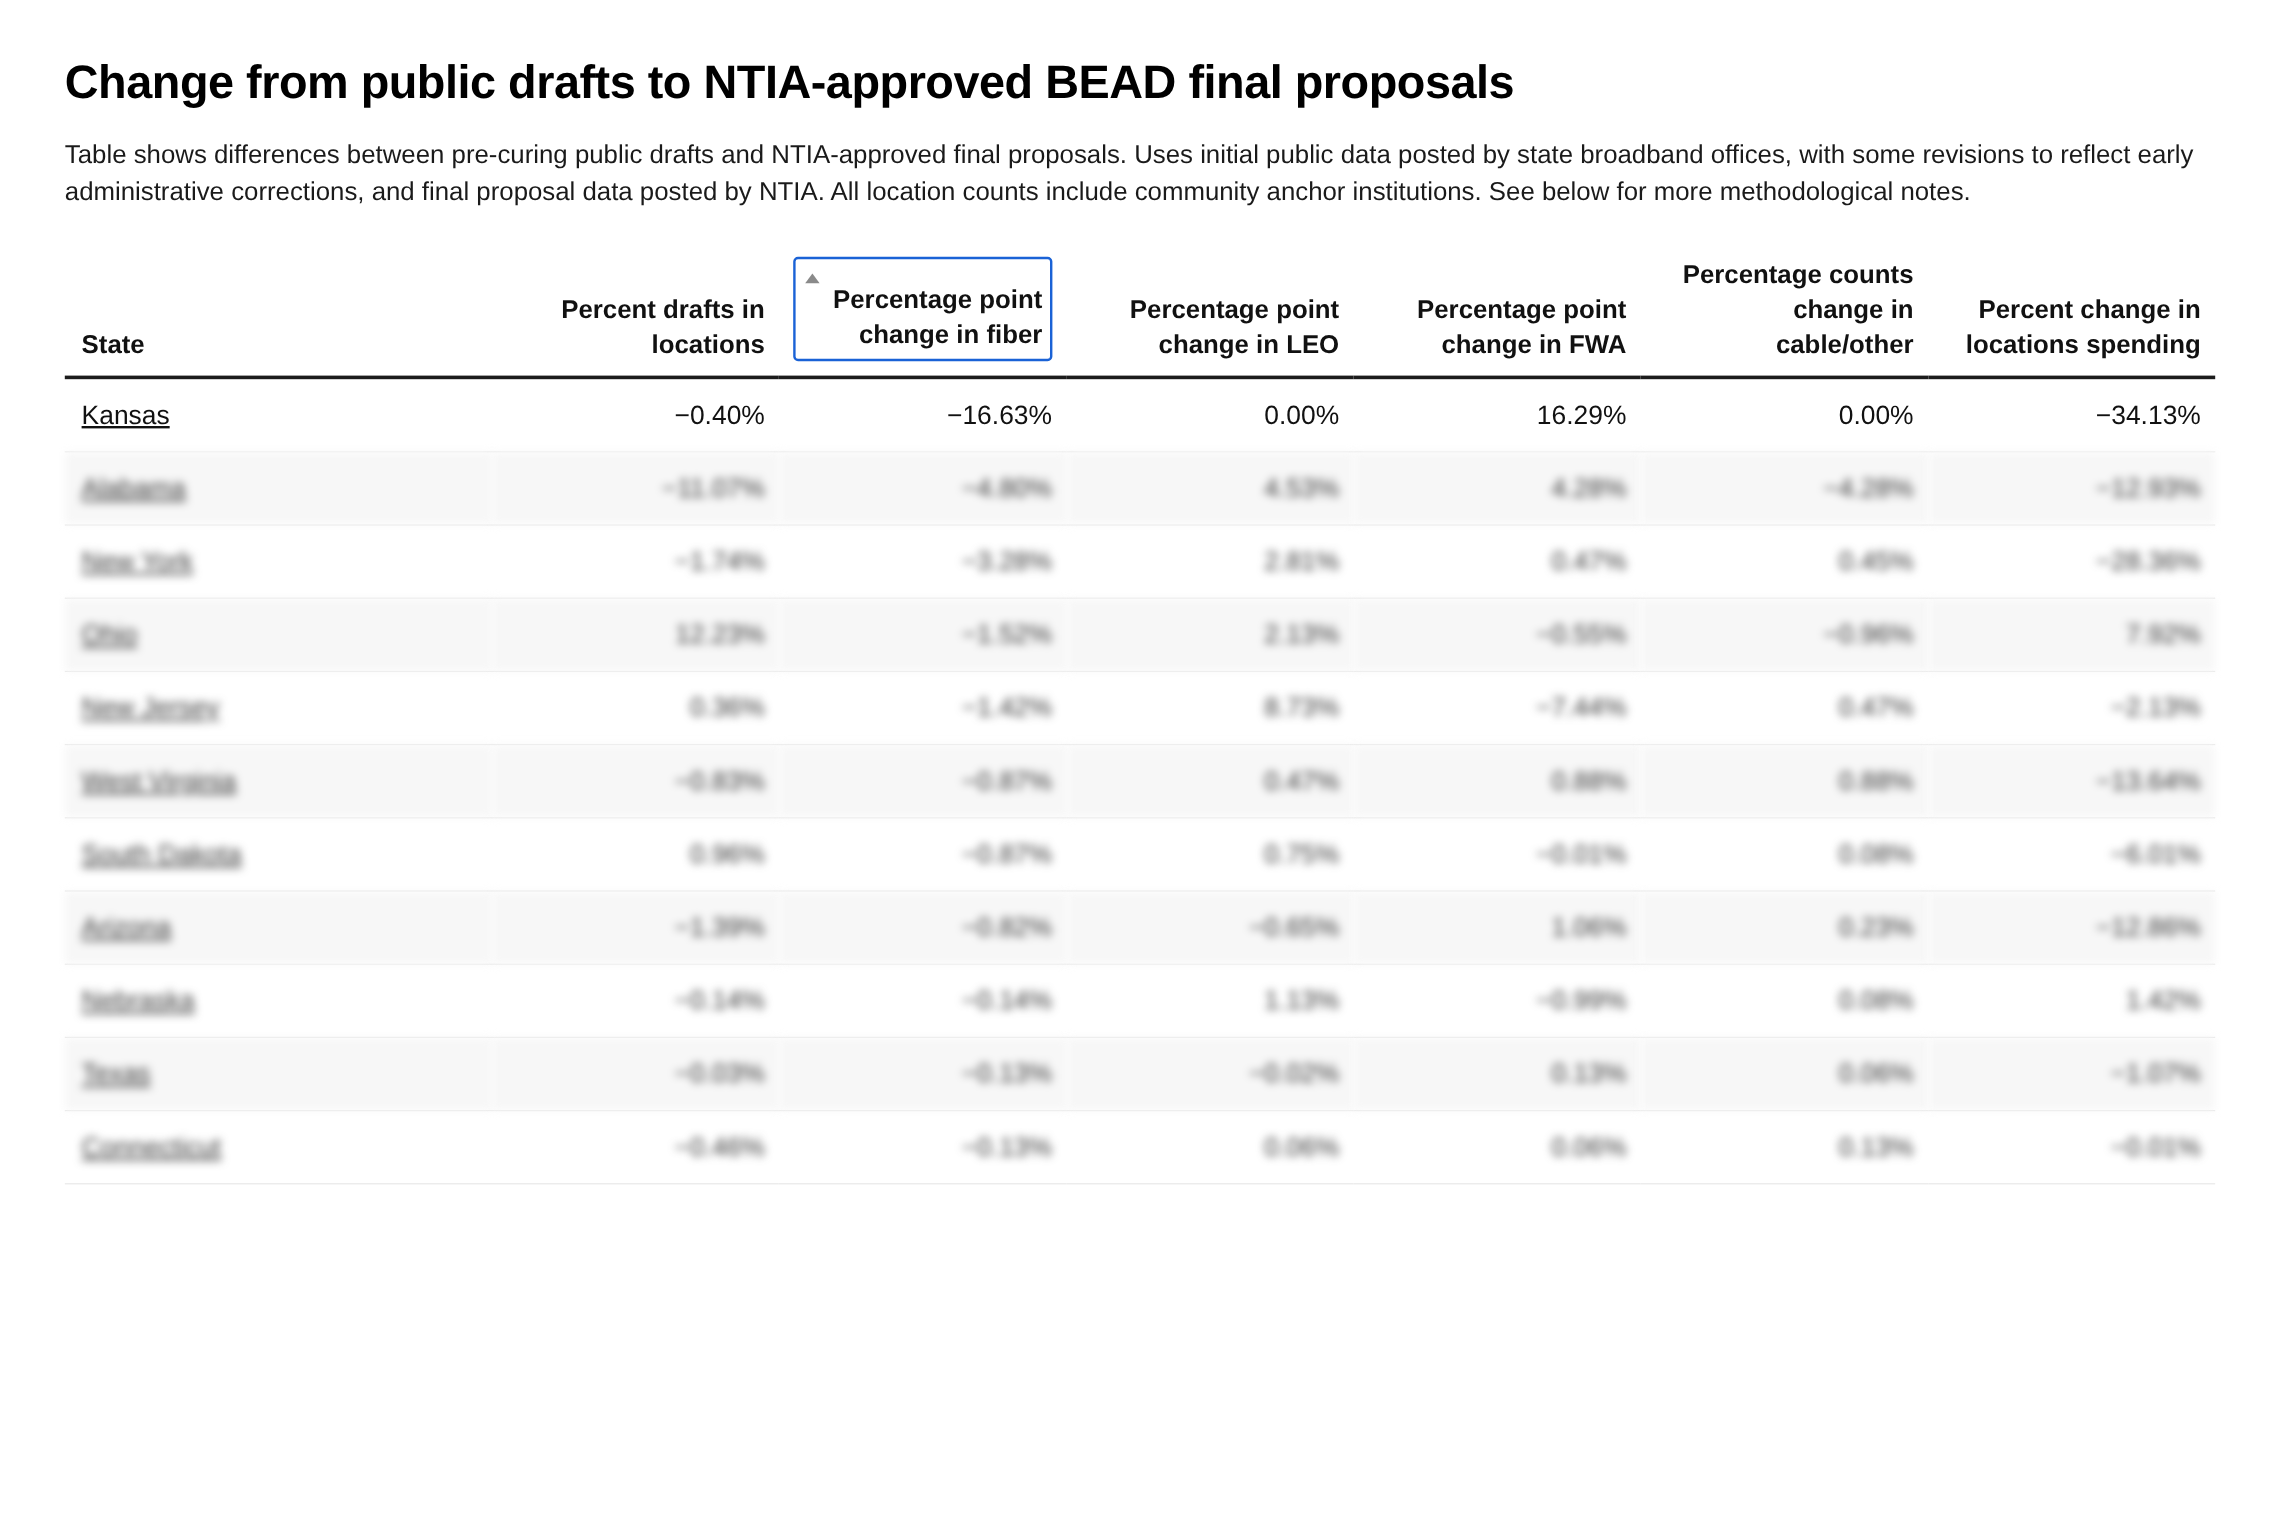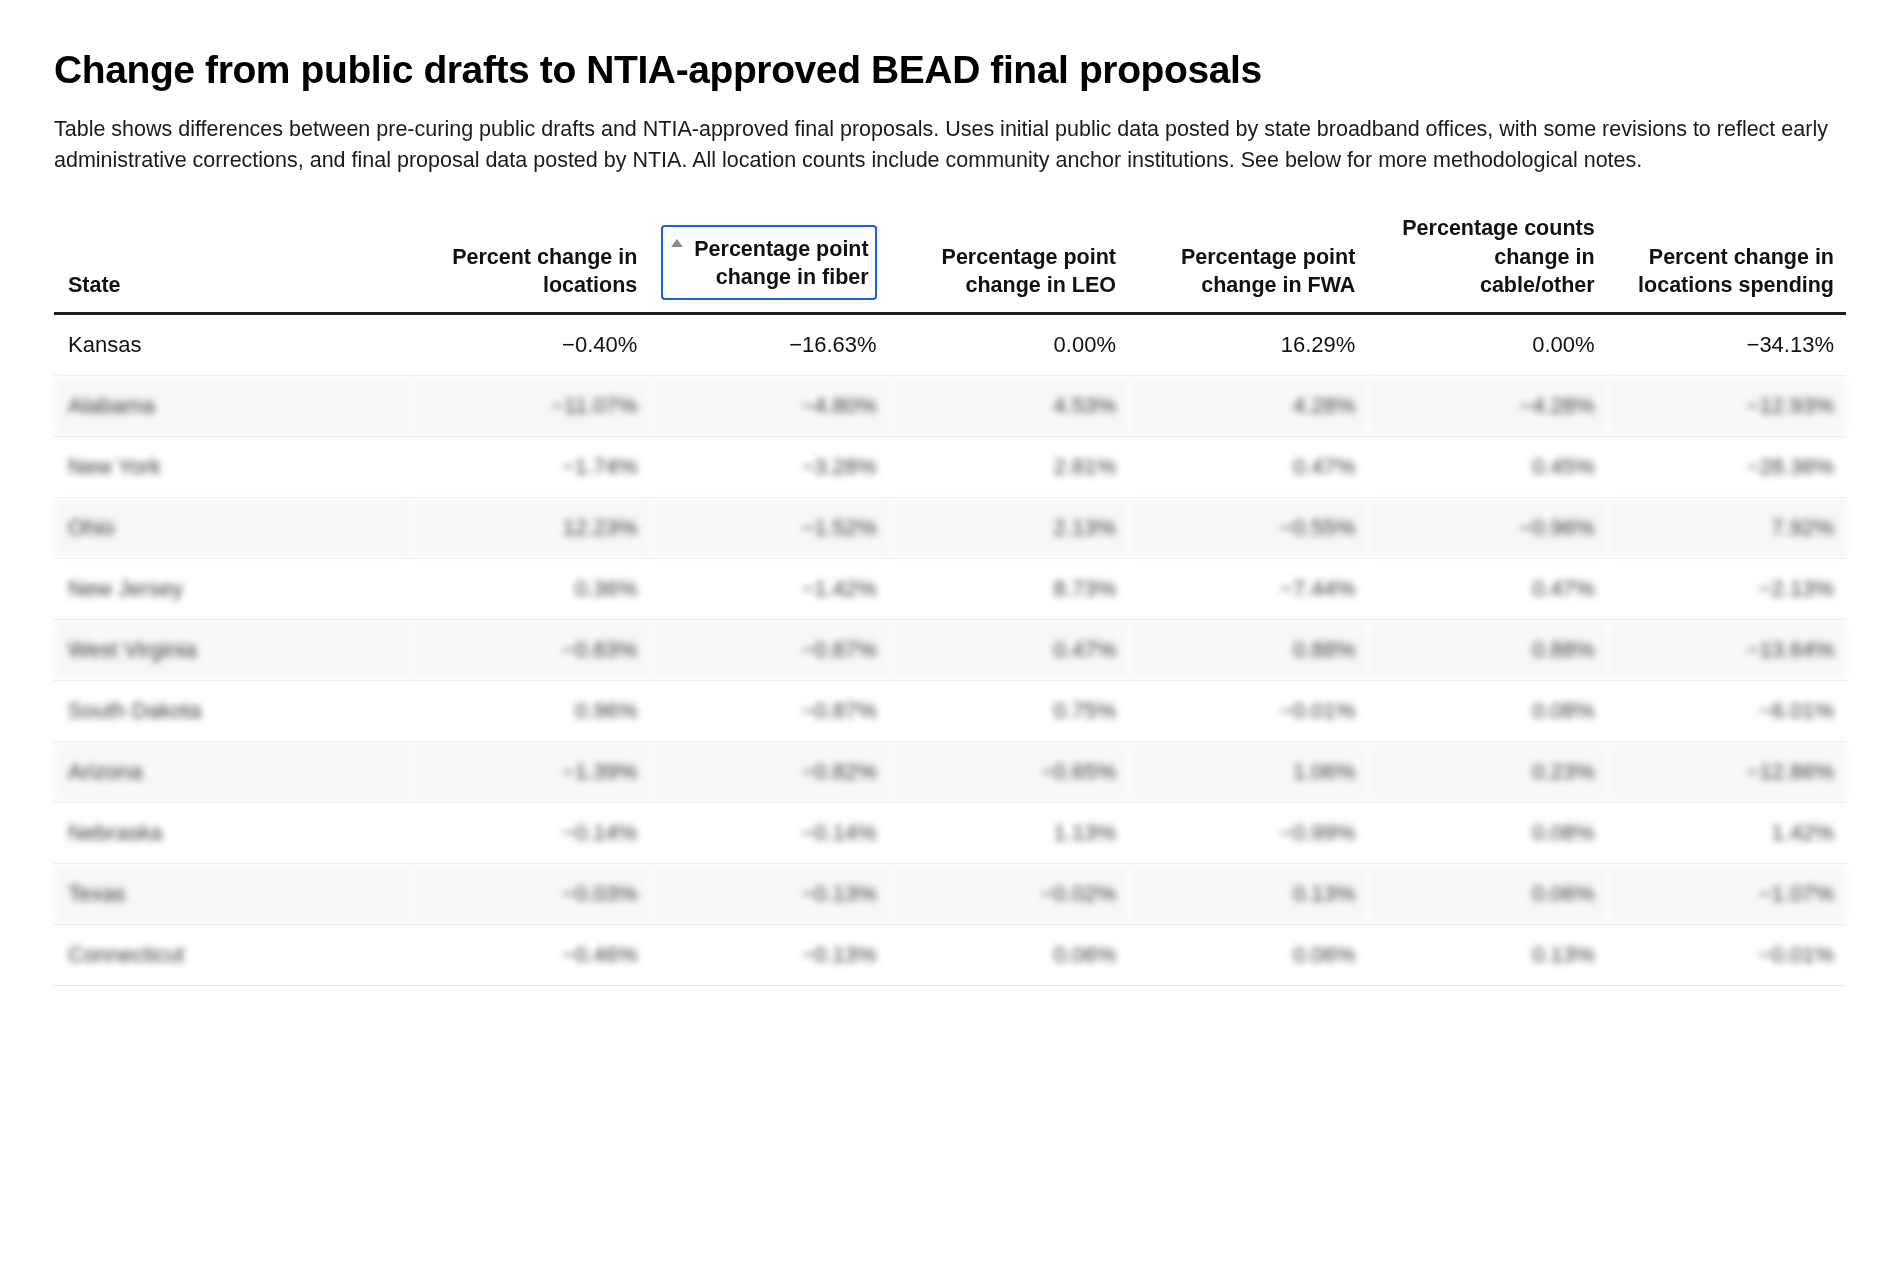--- a/index.html
+++ b/index.html
@@ -55,21 +55,21 @@
     border-bottom: 3px solid #1c1c1c;
   }
   .hdr-inner {
     display: inline-block;
     text-align: right;
   }
   .hdr-sorted {
     display: inline-block;
     border: 2.5px solid #1a62d6;
     border-radius: 4px;
-    padding: 8px 6px 6px 8px;
+    padding: 20px 6px 6px 8px;
     text-align: right;
     position: relative;
   }
   .sort-caret {
     position: absolute;
     left: 8px;
     top: 12px;
     width: 0;
     height: 0;
     border-left: 6px solid transparent;
@@ -79,20 +79,21 @@
   table.data td {
     font-size: 22px;
     padding: 17px 12px;
     text-align: right;
     color: #111;
     border-bottom: 1px solid #e8e8e8;
   }
   table.data td.state-cell {
     text-align: left;
     padding-left: 14px;
+    text-decoration: underline;
   }
   tr.row-alt td {
     background: #f7f7f7;
   }
   tr.blurred td {
     filter: blur(3.6px);
     color: #3a3a3a;
   }
   tr.first-row td {
     border-bottom: 1px solid #ececec;
@@ -107,21 +108,21 @@
 
   <p class="intro">Table shows differences between pre-curing public drafts and NTIA-approved final proposals. Uses initial public data posted by state broadband offices, with some revisions to reflect early administrative corrections, and final proposal data posted by NTIA. All location counts include community anchor institutions. See below for more methodological notes.</p>
 
   <table class="data">
     <thead>
       <tr class="header-row">
         <th class="state-col">
           <span class="hdr-inner">State</span>
         </th>
         <th>
-          <span class="hdr-inner">Percent change in locations</span>
+          <span class="hdr-inner">Percent drafts in locations</span>
         </th>
         <th>
           <span class="hdr-sorted">
             <span class="sort-caret"></span>
             <span>Percentage point change in fiber</span>
           </span>
         </th>
         <th>
           <span class="hdr-inner">Percentage point change in LEO</span>
         </th>

